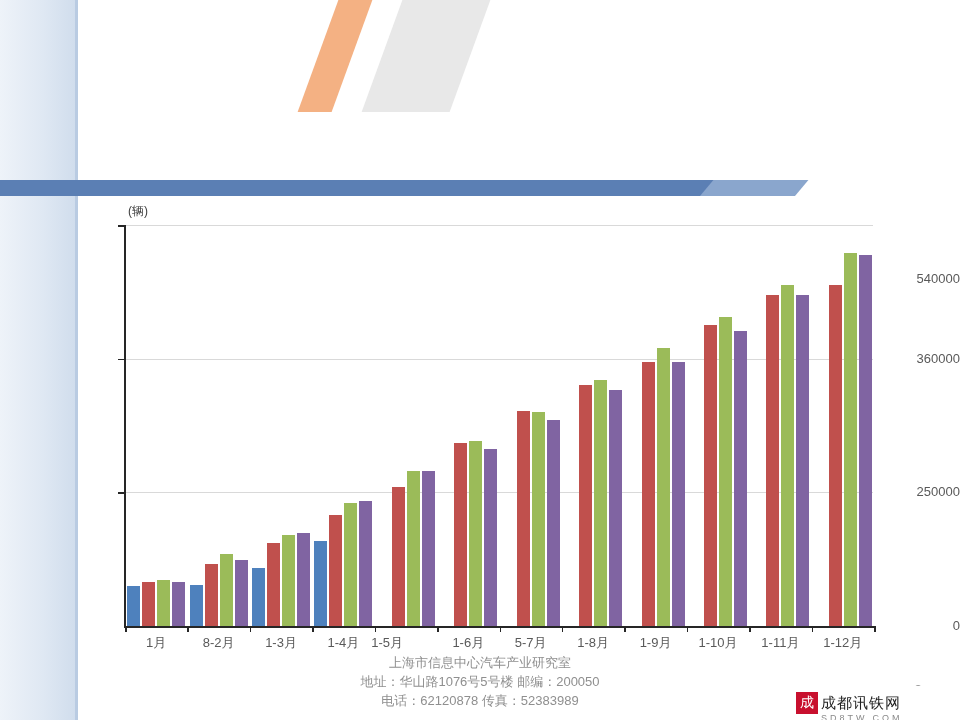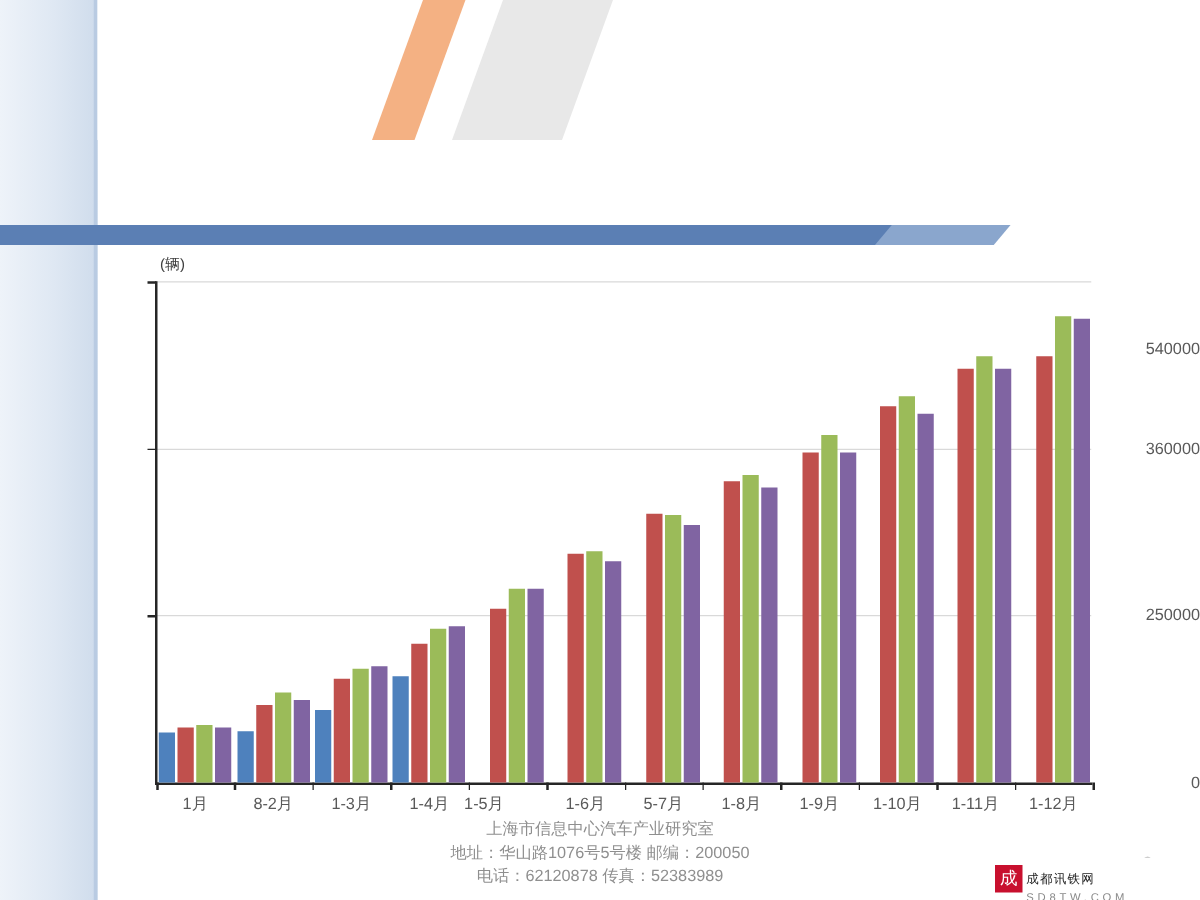--- a/index.html
+++ b/index.html
@@ -199,21 +199,21 @@
   }
   .wm-badge {
     width: 22px; height: 22px;
     background: #c8102e;
     color: #fff;
     font-size: 14px;
     display: flex; align-items: center; justify-content: center;
     margin-right: 3px;
   }
   .wm-main {
-    font-size: 10px; color: #222; letter-spacing: 1px;
+    font-size: 15px; color: #222; letter-spacing: 1px;
   }
   .wm-sub {
     position: absolute; left: 25px; bottom: -3px;
     font-size: 9px; color: #8a8a8a; letter-spacing: 3px;
   }
 </style>
 </head>
 <body>
 
 <div id="slide">

